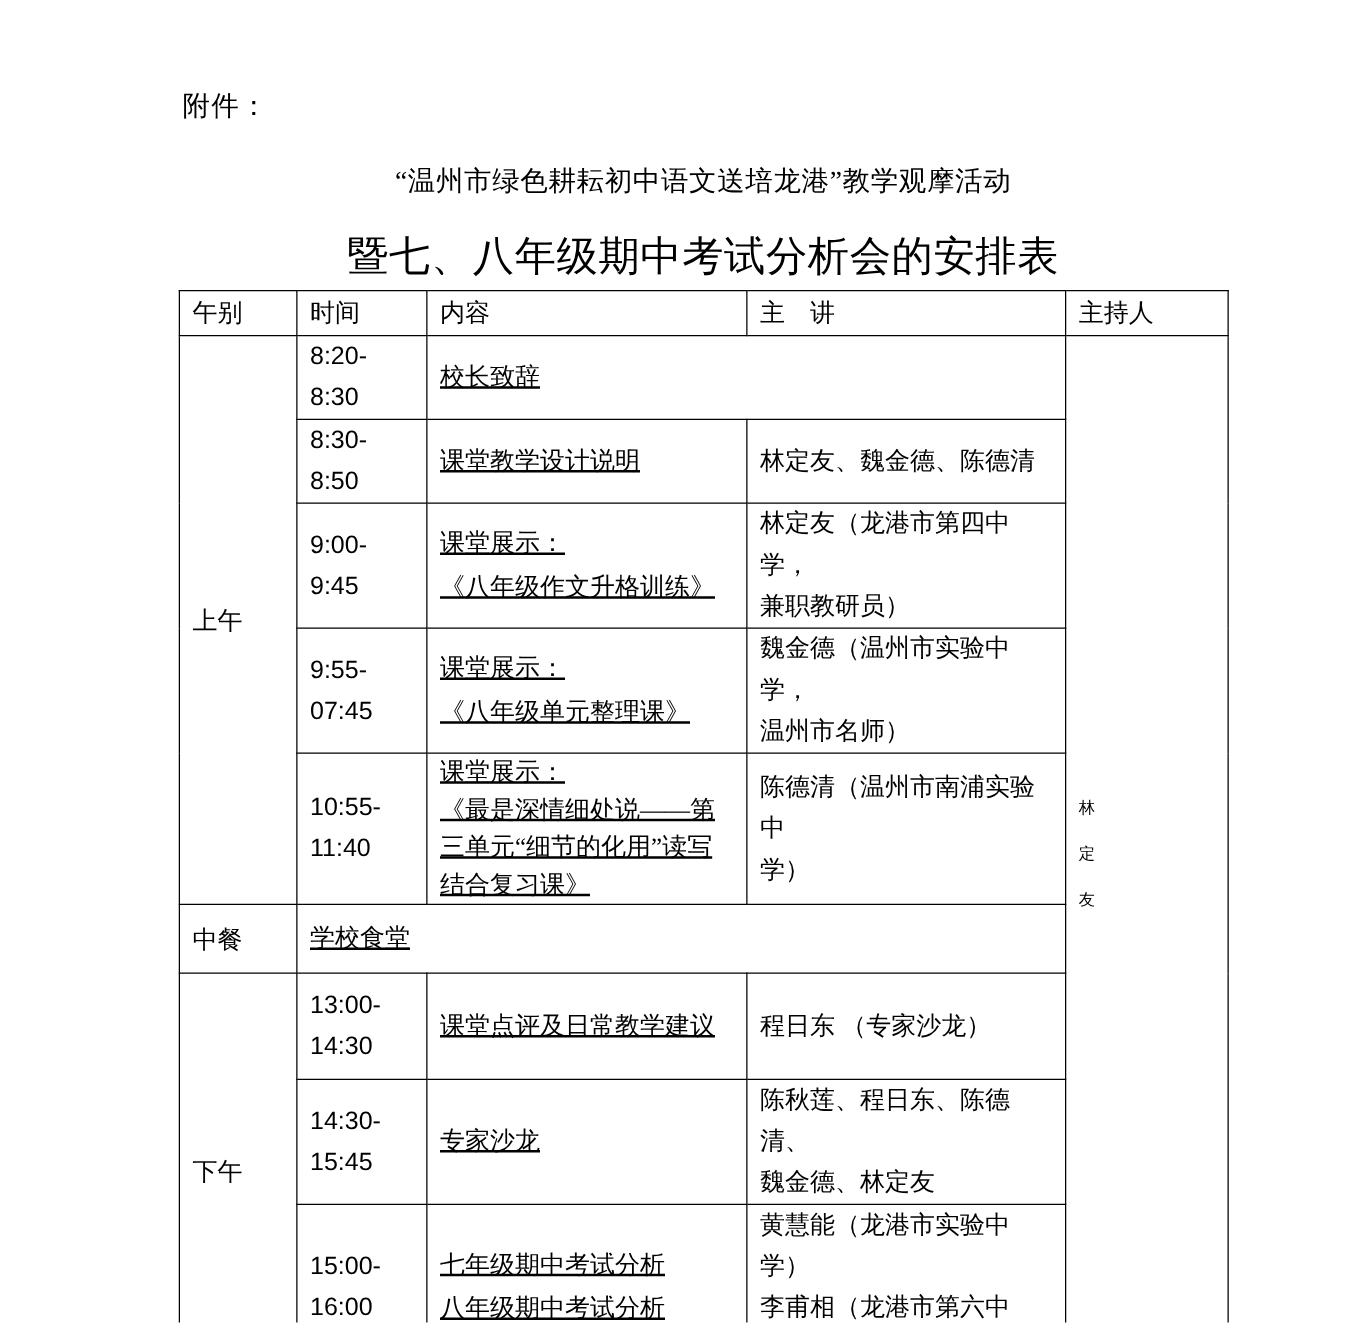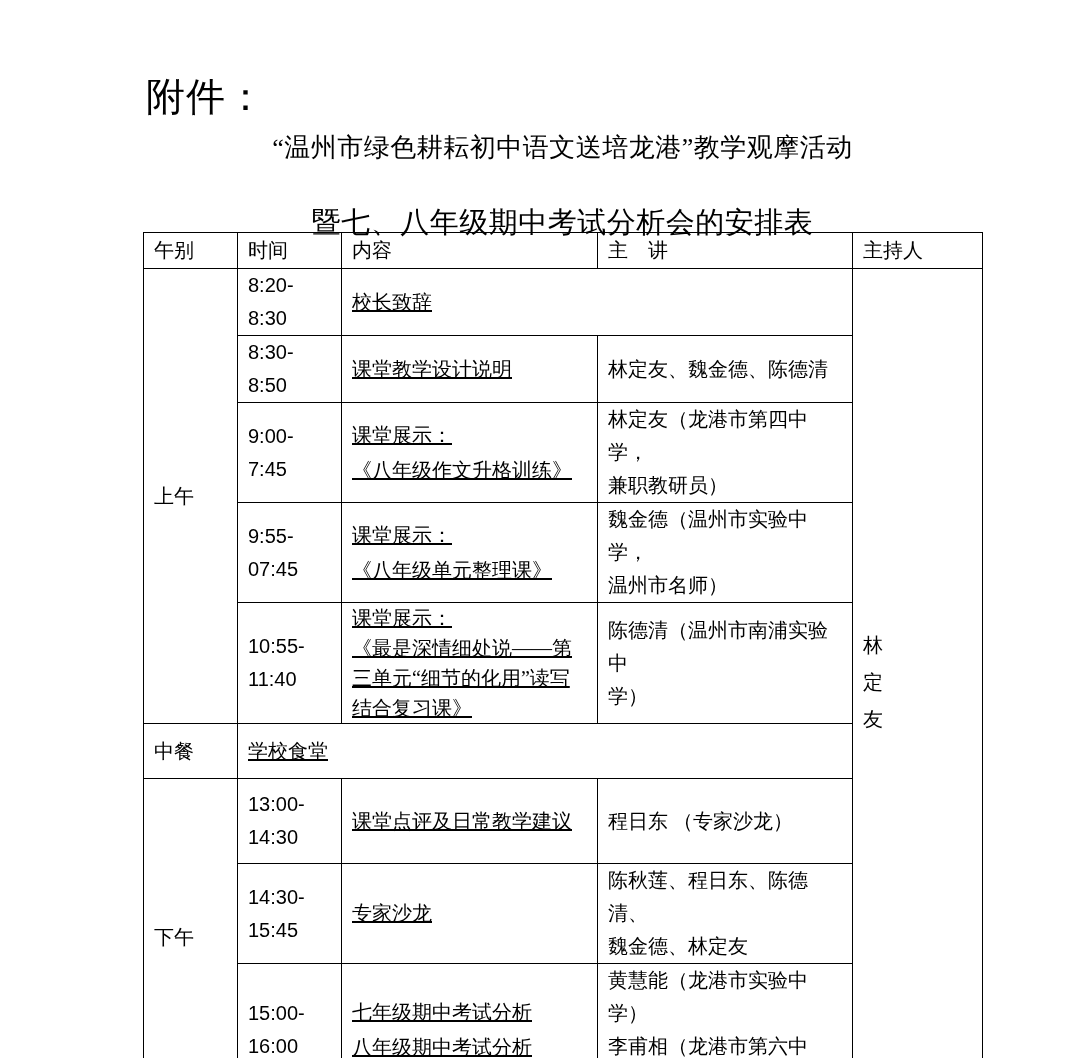--- a/index.html
+++ b/index.html
@@ -12,44 +12,43 @@
     height: 1058px;
     position: relative;
     font-family: "Liberation Serif", "DejaVu Serif", serif;
     color: #000000;
     overflow: hidden;
   }
   .attachment {
     position: absolute;
     left: 146px;
     top: 70px;
-    font-size: 39px;
+    font-size: 22px;
     letter-spacing: 1px;
     white-space: nowrap;
   }
   .title-line1 {
     position: absolute;
     left: 143px;
     top: 130px;
     width: 839px;
     text-align: center;
-    font-size: 26px;
+    font-size: 22px;
     letter-spacing: 0.5px;
     white-space: nowrap;
   }
   .title-line2 {
     position: absolute;
     left: 143px;
     top: 183px;
     width: 839px;
     text-align: center;
-    font-size: 29px;
+    font-size: 33px;
     letter-spacing: 0.5px;
     white-space: nowrap;
-    margin-top: 20px;
   }
   table.schedule {
     position: absolute;
     left: 143px;
     top: 232px;
     width: 839px;
     border-collapse: collapse;
     table-layout: fixed;
   }
   table.schedule th,
@@ -95,21 +94,21 @@
     padding-left: 13px;
   }
   .host-cell {
     padding-left: 14px;
   }
   .host-text {
     display: inline-block;
     width: 24px;
     line-height: 37px;
     word-break: break-all;
-    font-size: 20px;
+    font-size: 13px;
   }
 </style>
 </head>
 <body>
 
 <div class="attachment">附件：</div>
 <div class="title-line1">“温州市绿色耕耘初中语文送培龙港”教学观摩活动</div>
 <div class="title-line2">暨七、八年级期中考试分析会的安排表</div>
 
 <table class="schedule">
@@ -141,21 +140,21 @@
 
     <tr class="h73">
       <td class="time">8:30-
 8:50</td>
       <td class="content">课堂教学设计说明</td>
       <td class="speaker">林定友、魏金德、陈德清</td>
     </tr>
 
     <tr class="h75">
       <td class="time">9:00-
-7:45</td>
+9:45</td>
       <td class="content">课堂展示：
 《八年级作文升格训练》</td>
       <td class="speaker">林定友（龙港市第四中学，
 兼职教研员）</td>
     </tr>
 
     <tr class="h89">
       <td class="time">9:55-
 07:45</td>
       <td class="content">课堂展示：

